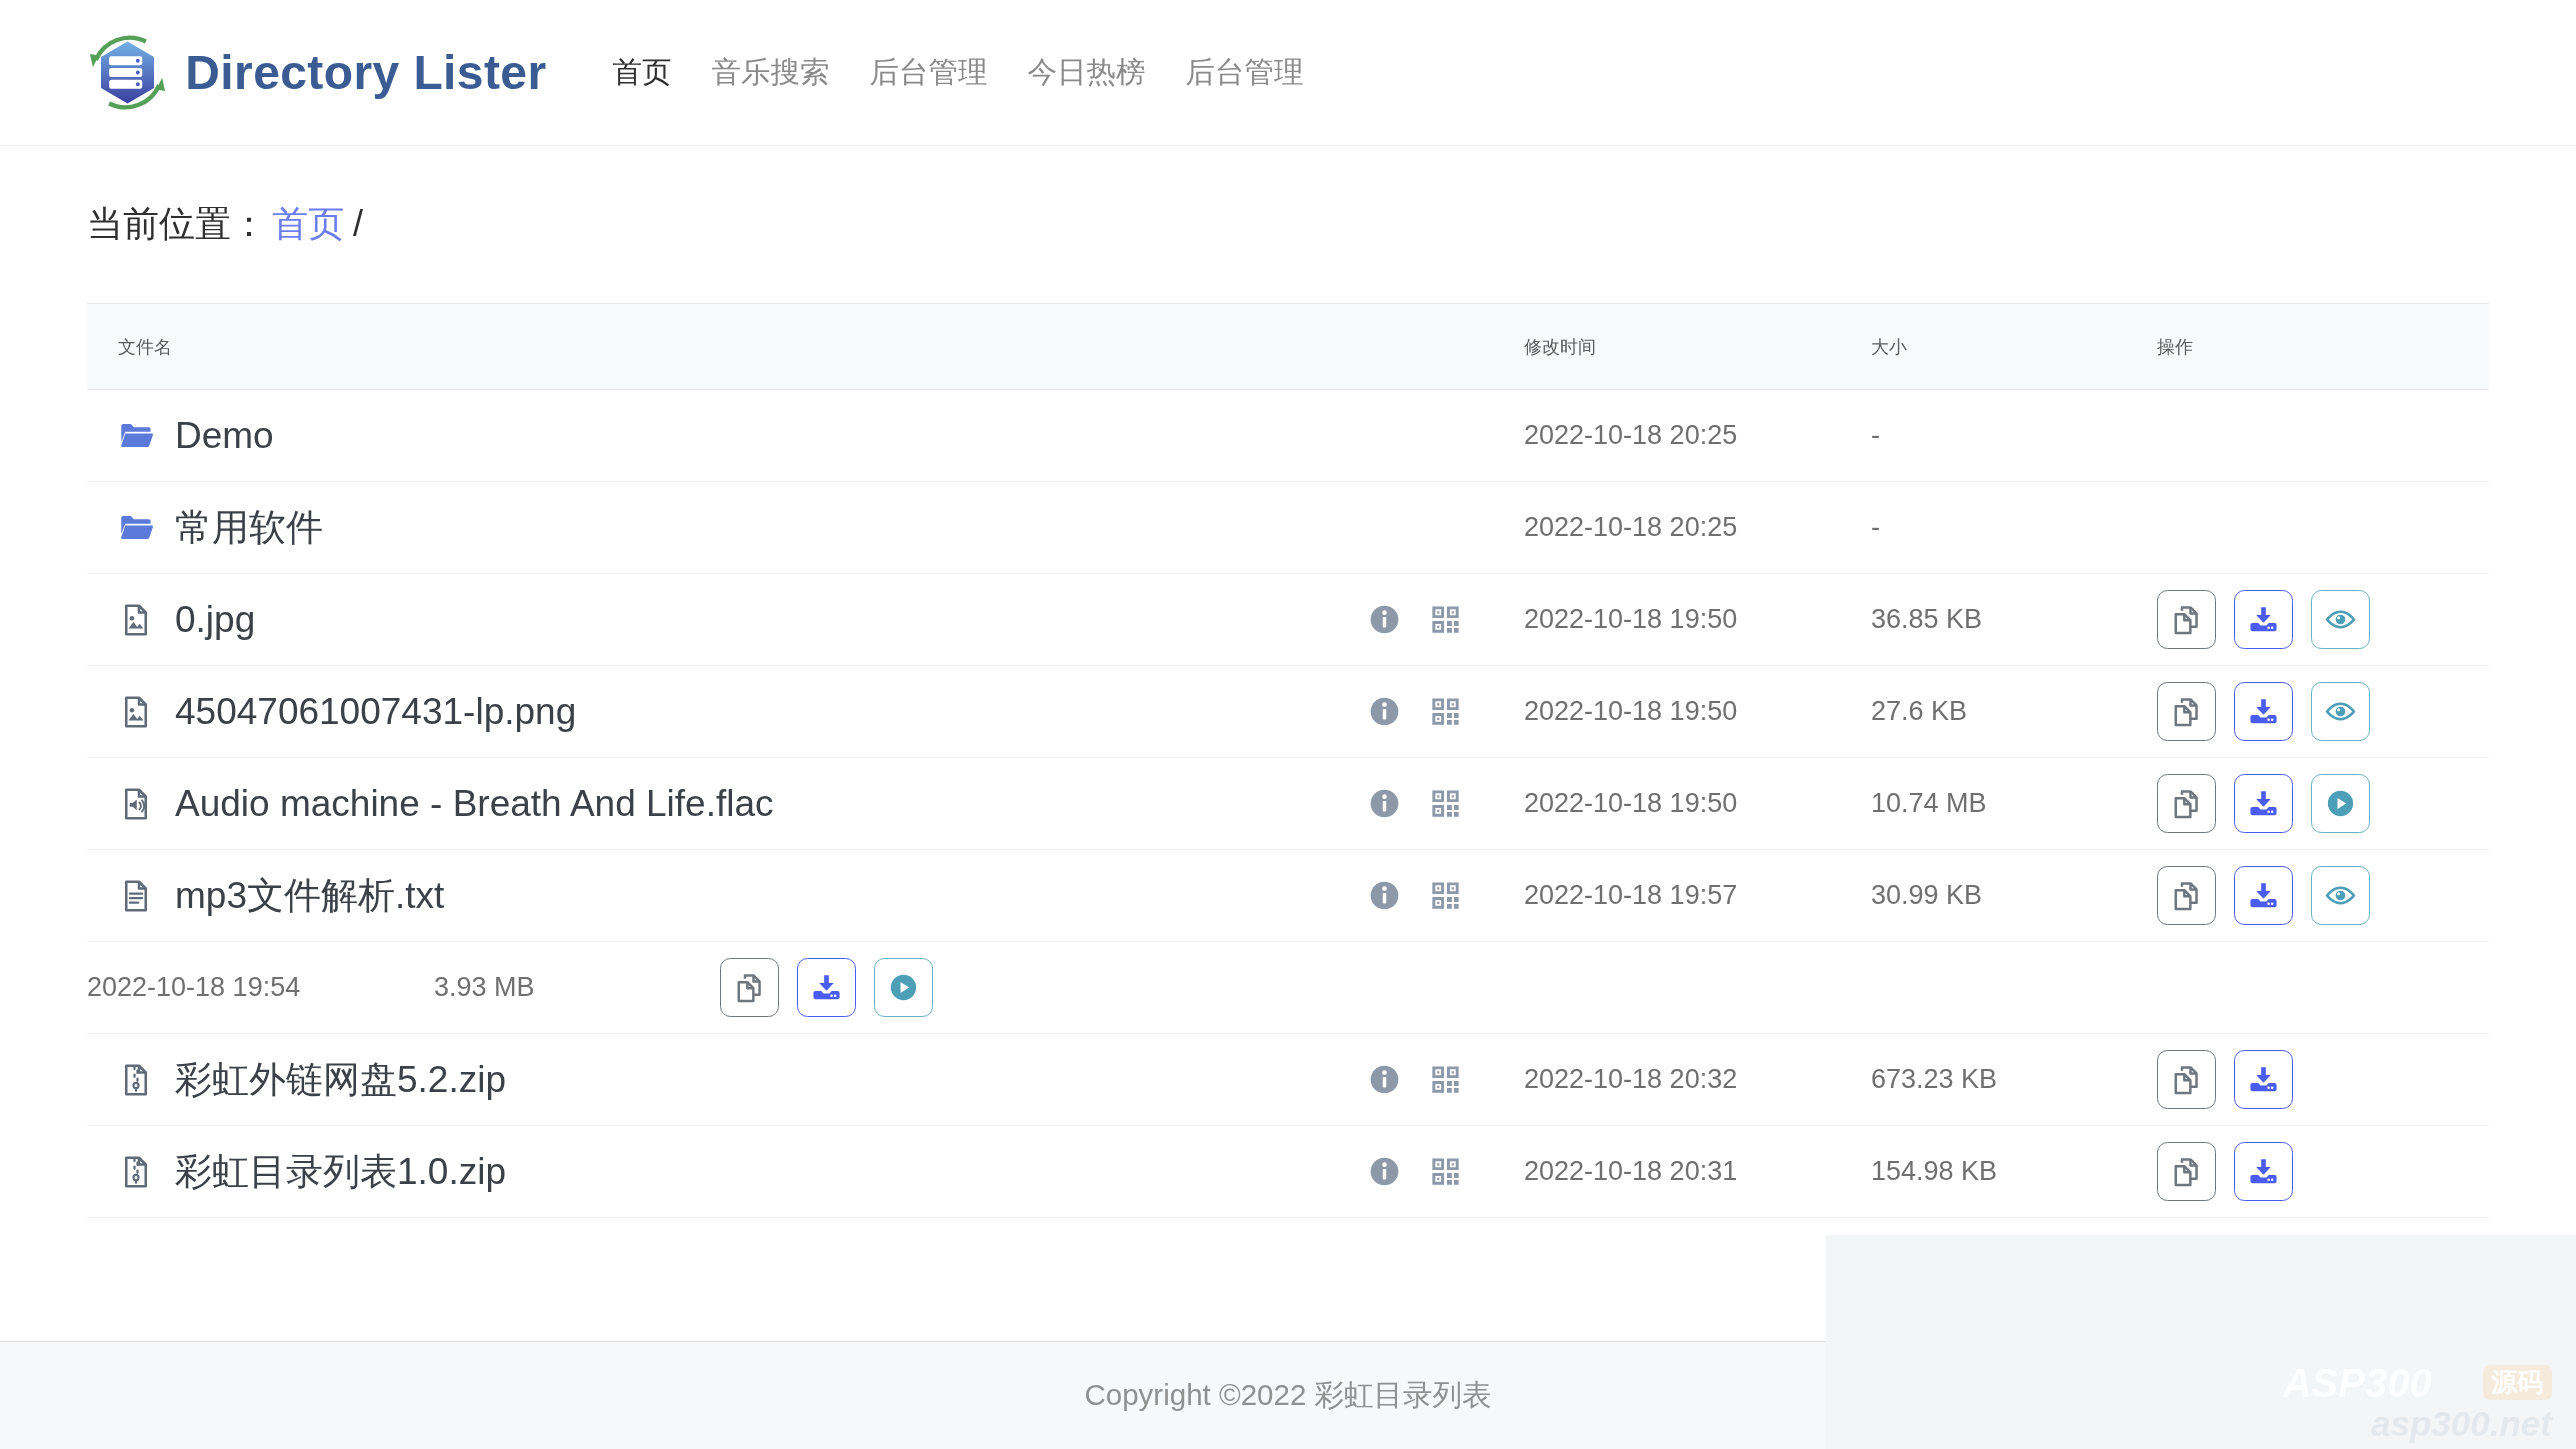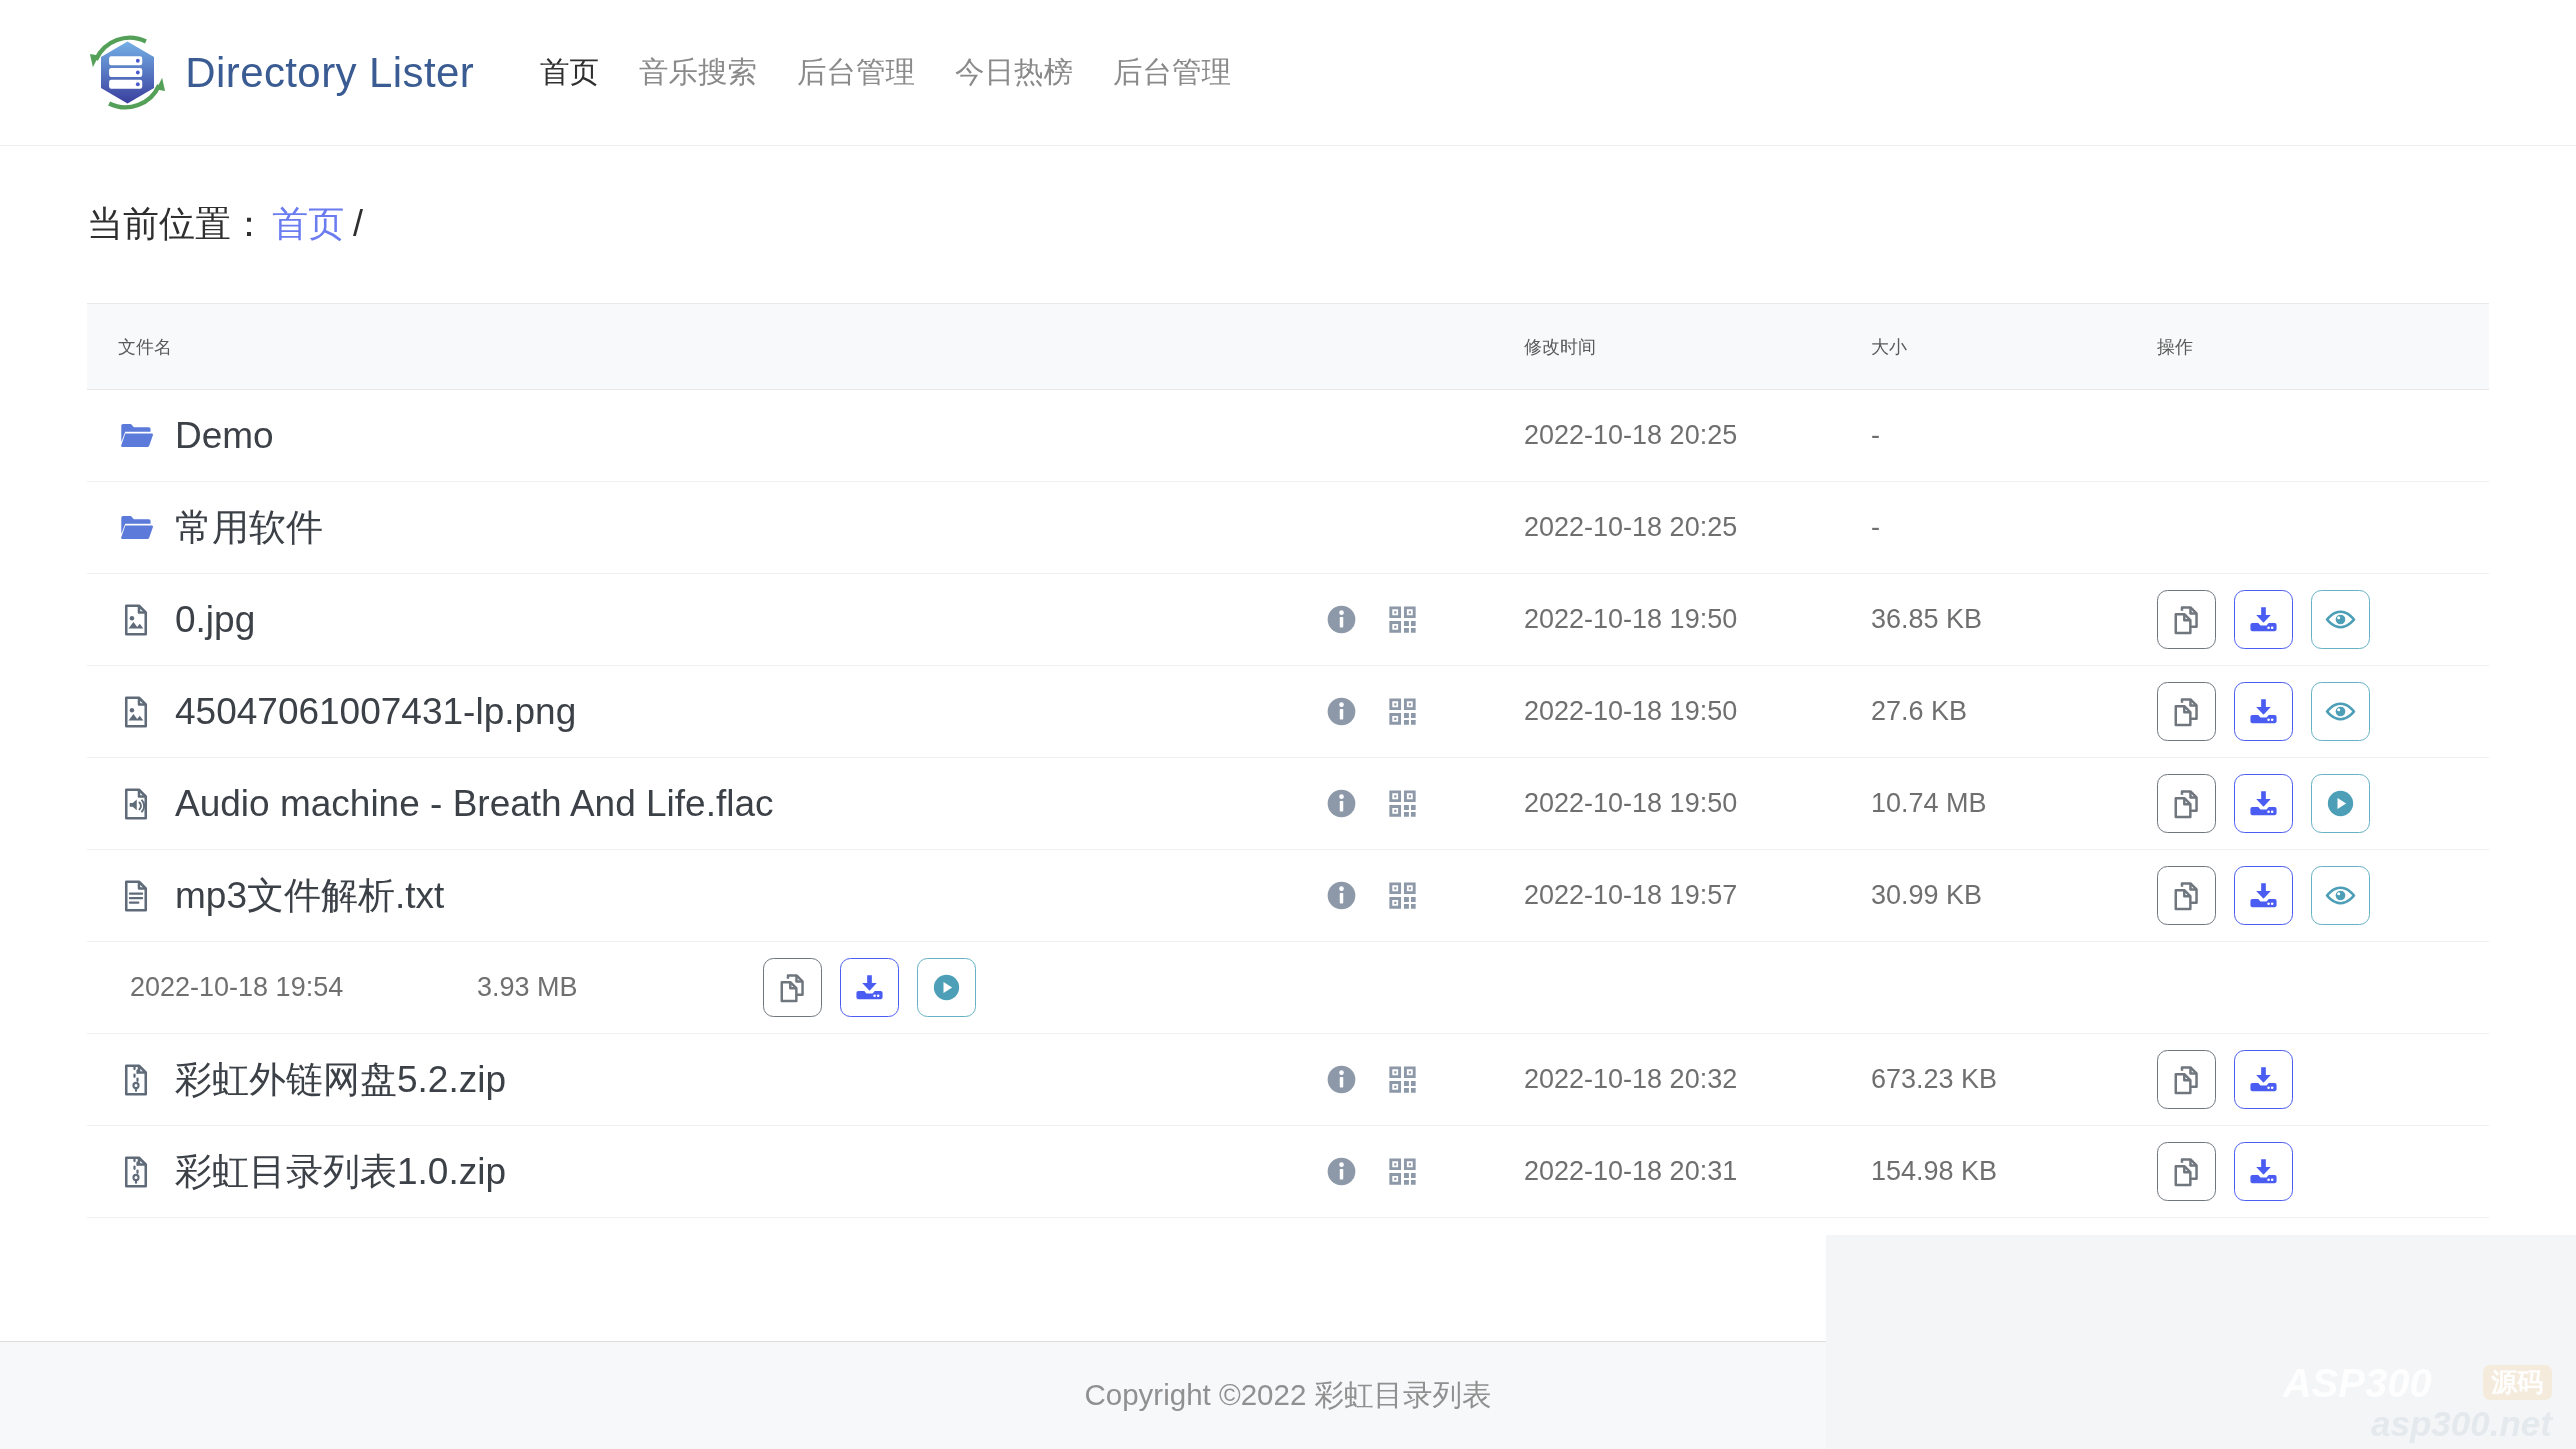--- a/index.html
+++ b/index.html
@@ -9,21 +9,21 @@
     font-family:"Liberation Sans","DejaVu Sans",sans-serif;
     -webkit-font-smoothing:antialiased;
   }
   
   .header{
     height:146px;display:flex;align-items:center;
     padding:0 87px;border-bottom:1.7px solid #ededed;background:#fff;
     box-sizing:border-box;
   }
   .brand{display:flex;align-items:center;gap:17.3px;}
-  .brand-text{font-size:42px;font-weight:normal;color:#3b5c92;letter-spacing:0.4px;}
+  .brand-text{font-size:48px;font-weight:bold;color:#3b5c92;letter-spacing:0.4px;}
   .nav{display:flex;align-items:center;gap:40px;margin-left:66px;}
   .nav a{font-size:29.5px;color:#8a8a8a;text-decoration:none;cursor:pointer;}
   .nav a.active{color:#2f2f2f;}
   .search{margin-left:auto;display:flex;align-items:center;}
   .search input{
     width:442px;height:76px;box-sizing:border-box;border:1.7px solid #d8d8d8;
     border-radius:8.7px;font-size:28px;padding:0 22.5px;color:#333;outline:none;
     font-family:inherit;
   }
   .search input::placeholder{color:#9d9d9d;}
@@ -43,21 +43,21 @@
     display:flex;align-items:center;height:87px;background:#f8f9fa;
     border-top:0.9px solid #e9e9e9;border-bottom:0.9px solid #e9e9e9;
     color:#5a5a5a;font-size:26px;box-sizing:border-box;
   }
   .trow{
     display:flex;align-items:center;height:92px;
     border-bottom:0.9px solid #f0f0f0;box-sizing:border-box;
   }
   .cell{box-sizing:border-box;}
   .cell.name{flex:1;display:flex;align-items:center;padding-left:31px;min-width:0;}
-  .cell.date{width:347px;font-size:27px;color:#6f6f6f;margin-left:43px;}
+  .cell.date{width:347px;font-size:27px;color:#6f6f6f;}
   .cell.size{width:286px;font-size:27px;color:#6f6f6f;}
   .cell.actions{width:332px;display:flex;align-items:center;gap:18px;}
   .thead .cell{font-size:18px;color:#5a5a5a;}
   .thead .cell.name{padding-left:31px;}
   .ficon{width:36px;height:36px;margin-right:21px;flex:0 0 auto;display:inline-flex;}
   .ficon svg{width:36px;height:36px;}
   .fname{font-size:37px;color:#3c4148;text-decoration:none;cursor:pointer;white-space:nowrap;}
   .meta-icons{margin-left:auto;margin-right:61px;display:flex;align-items:center;gap:26px;}
   .meta-icons span{display:inline-flex;cursor:pointer;}
   .meta-icons svg{width:35px;height:35px;}

